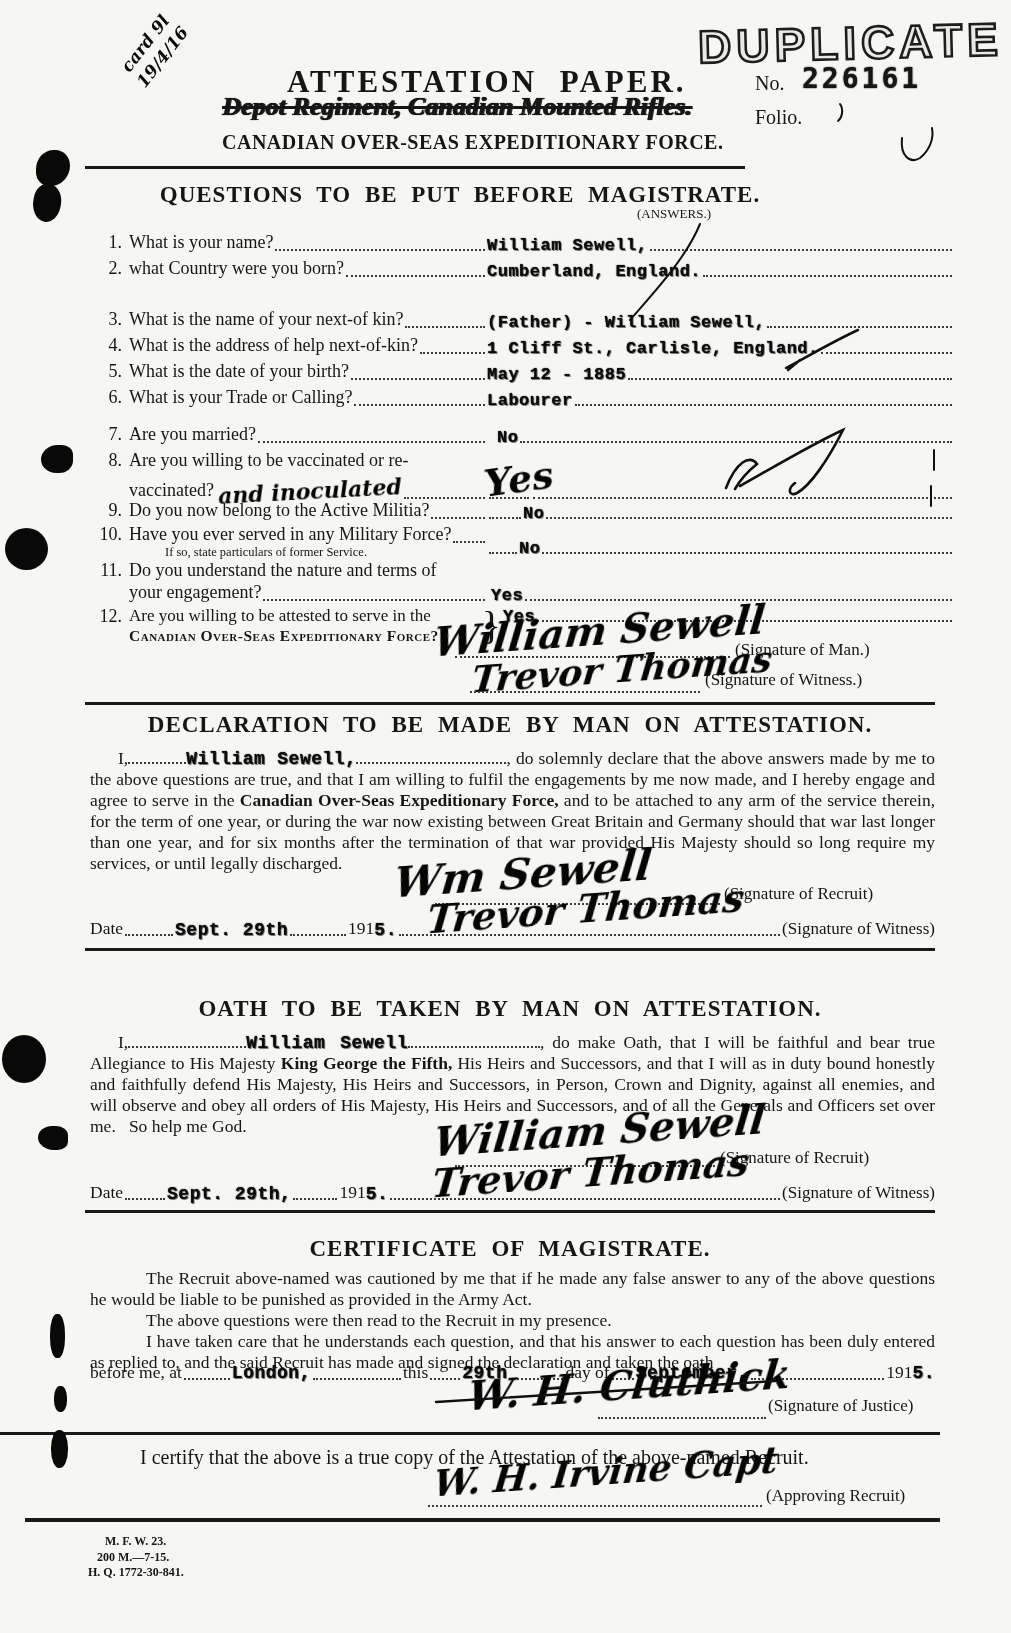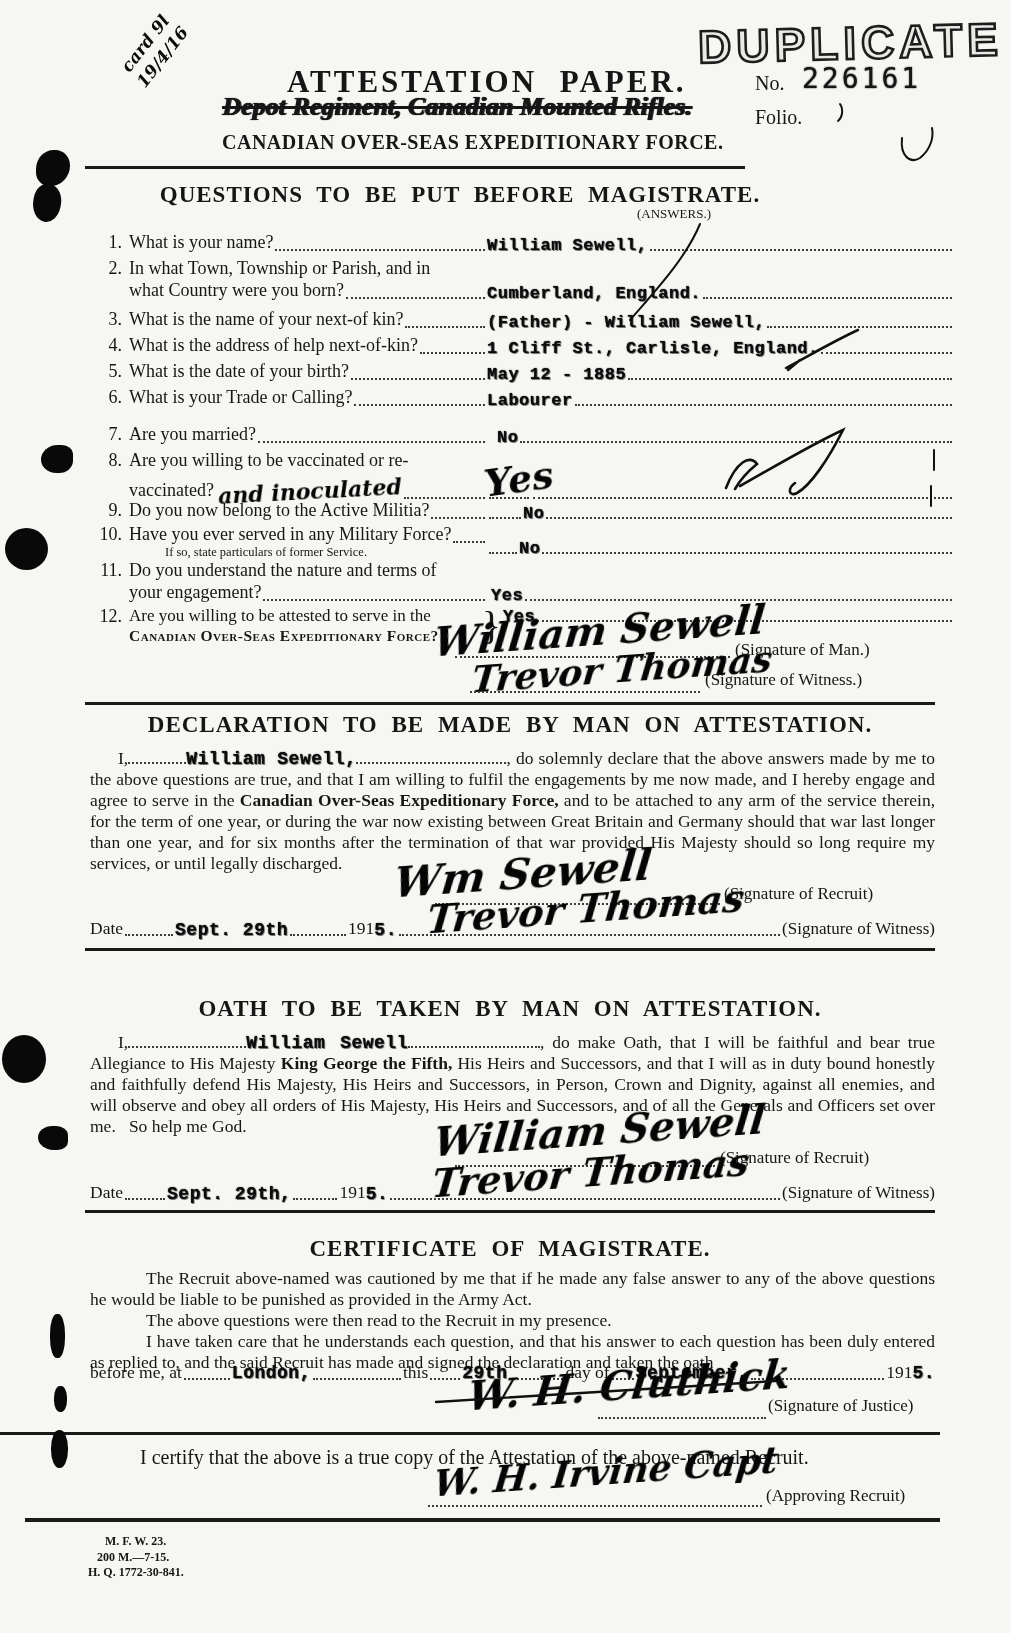--- a/index.html
+++ b/index.html
@@ -24,21 +24,21 @@
   
   .note{font-family:"DejaVu Serif",serif;font-style:italic;font-weight:700;font-size:17px;
         transform:rotate(-52deg);transform-origin:center;line-height:1.3;text-align:center;color:#0a0a0a;}
   .dup{font-family:"Liberation Sans",sans-serif;font-weight:700;font-size:46px;letter-spacing:5px;
        color:rgba(0,0,0,.05);-webkit-text-stroke:2.6px #1d1d1d;transform:rotate(-1.5deg);white-space:nowrap;}
   .title{font-size:31px;font-weight:700;letter-spacing:3px;word-spacing:12px;white-space:nowrap;}
   .regiment{font-size:26px;font-weight:700;font-style:italic;white-space:nowrap;
             text-decoration:line-through;text-decoration-thickness:3px;
             text-shadow:1.5px 0 0 rgba(0,0,0,.8), 0 0 1px #000;filter:blur(.2px);}
   .force{font-size:20px;font-weight:600;letter-spacing:.5px;white-space:nowrap;}
-  .stampnum{font-family:"DejaVu Sans Mono",monospace;font-weight:400;font-size:28px;letter-spacing:3px;
+  .stampnum{font-family:"DejaVu Sans Mono",monospace;font-weight:700;font-size:28px;letter-spacing:3px;
             text-shadow:0 0 1.5px #000;filter:blur(.3px);white-space:nowrap;}
   
   .qrow{position:absolute;left:92px;width:862px;display:flex;align-items:flex-end;font-size:18px;line-height:1.22;}
   .qnum{flex:0 0 30px;text-align:right;padding-right:7px;align-self:flex-start;}
   .qtext{flex:0 0 358px;display:flex;flex-direction:column;}
   .qline{display:flex;}
   .qanswer{flex:1 1 auto;display:flex;align-items:flex-end;}
   .qsub{font-size:12.5px;padding-left:36px;line-height:1.1;}
   .smallcaps{font-variant:small-caps;letter-spacing:.5px;}
   .q .typed{font-size:17px;}
@@ -81,23 +81,20 @@
       </div>
     <div class="qanswer">
         <span class="typed">William Sewell,</span>
         <span class="dots"></span>
       </div>
   </div>
 
   <div class="qrow q" style="top:258px;">
     <div class="qnum">2.</div>
     <div class="qtext">
-      <div class="qline">
-          <span>In what Town, Township or Parish, and in</span>
-        </div>
       <div class="qline">
           <span>what Country were you born?</span>
           <span class="dots"></span>
         </div>
     </div>
     <div class="qanswer">
         <span class="typed">Cumberland, England.</span>
         <span class="dots"></span>
       </div>
   </div>

